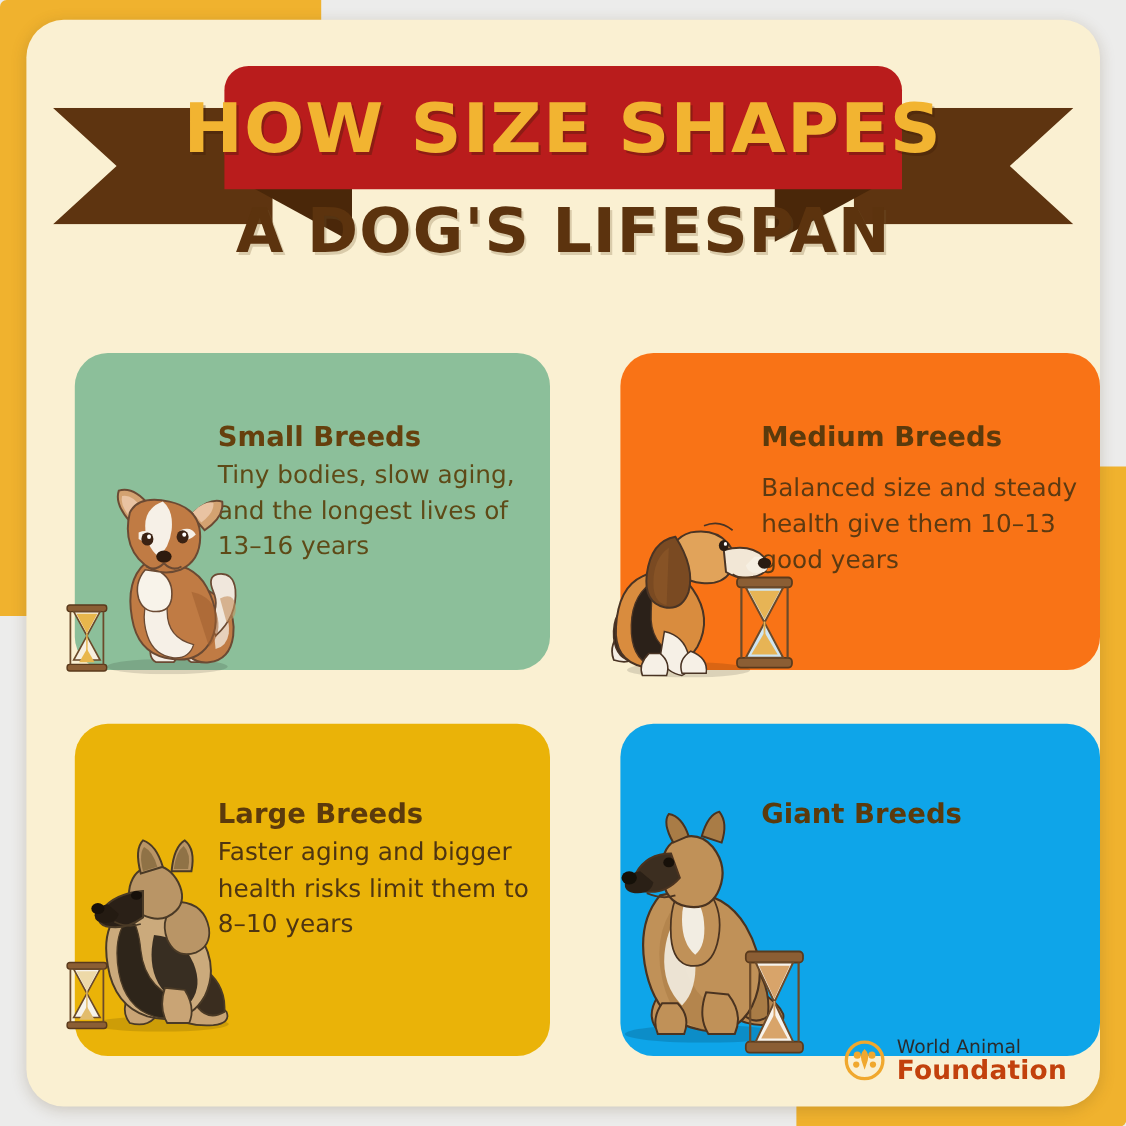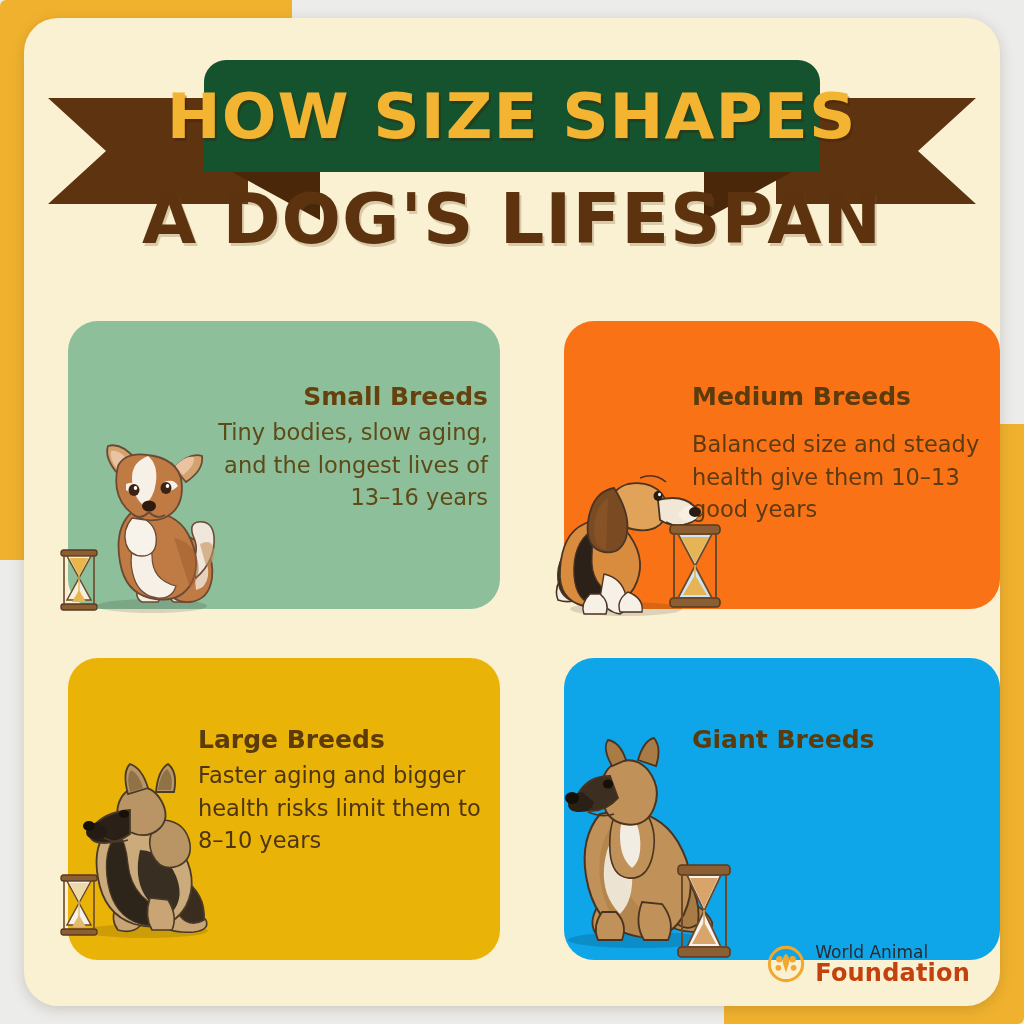--- a/index.html
+++ b/index.html
@@ -73,21 +73,21 @@
     width: 110px; height: 60px;
     background: #4A2709;
   }
   .ribbon-fold.left  { left: 186px;  clip-path: polygon(0 0, 100% 0, 100% 100%); }
   .ribbon-fold.right { right: 186px; clip-path: polygon(0 0, 100% 0, 0 100%); }
 
   .ribbon-main {
     position: absolute;
     left: 180px; top: 0;
     width: 616px; height: 112px;
-    background: #14532d;
+    background: #b91c1c;
     border-top-left-radius: 22px;
     border-top-right-radius: 22px;
     display: flex; align-items: center; justify-content: center;
   }
   .title-line1 {
     font-family: "DejaVu Sans", sans-serif;
     font-weight: bold;
     font-size: 62px;
     letter-spacing: 1px;
     color: #F2B431;
@@ -95,33 +95,33 @@
     white-space: nowrap;
     text-shadow: 2px 3px 0 rgba(60,30,5,.35);
   }
   .title-line2 {
     position: absolute;
     left: 0; top: 118px;
     width: 976px;
     text-align: center;
     font-family: "DejaVu Sans", sans-serif;
     font-weight: bold;
-    font-size: 70px;
+    font-size: 56px;
     letter-spacing: 1px;
     color: #5C330E;
     white-space: nowrap;
     text-shadow: 2px 3px 0 rgba(120,90,50,.25);
   }
 
   
   .card {
     position: absolute;
     border-radius: 30px;
   }
-  #card-small  { left: 44px;  top: 303px; width: 432px; height: 288px; background: #8CBF9A; text-align: right; }
+  #card-small  { left: 44px;  top: 303px; width: 432px; height: 288px; background: #8CBF9A; }
   #card-medium { left: 540px; top: 303px; width: 436px; height: 288px; background: #f97316; }
   #card-large  { left: 44px;  top: 640px; width: 432px; height: 302px; background: #eab308; }
   #card-giant  { left: 540px; top: 640px; width: 436px; height: 302px; background: #0ea5e9; }
 
   .card-text {
     position: absolute;
     left: 130px;
     top: 62px;
     width: 290px;
   }

